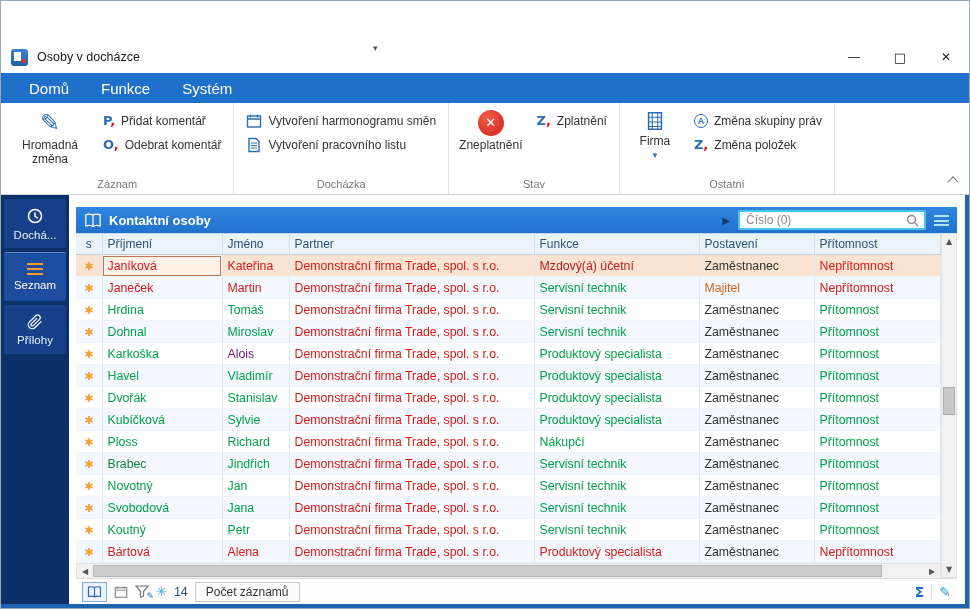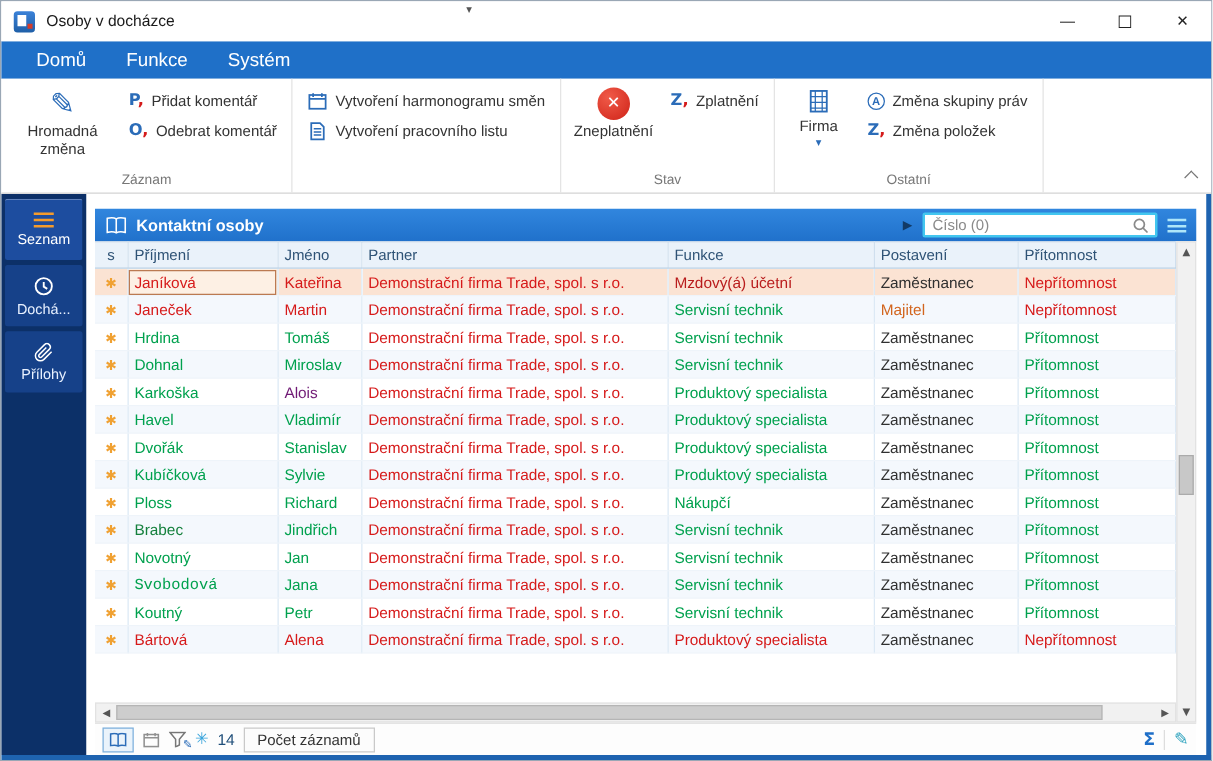--- a/index.html
+++ b/index.html
@@ -2,21 +2,21 @@
 <html><head>
 <meta charset="utf-8">
 <style>
   * { box-sizing: border-box; margin: 0; padding: 0; }
   body { font-family: "Liberation Sans", "DejaVu Sans", sans-serif; background: #fff; }
   .glyph { font-family: "DejaVu Sans", sans-serif; }
 
   .window { width: 970px; height: 609px; border: 1px solid #9AA7B5; display: flex; flex-direction: column; background: #fff; overflow: hidden; }
 
   
-  .titlebar { height: 32px; display: flex; align-items: center; padding-left: 10px; position: relative; background: #fff; flex: 0 0 auto; }
+  .titlebar { height: 32px; display: flex; align-items: center; padding-left: 10px; position: relative; background: #fff; flex: 0 0 auto; margin-top: 40px; }
   .app-icon { width: 17px; height: 17px; background: linear-gradient(#3B82D8, #1F5FA8); border-radius: 3px; position: relative; margin-right: 9px; }
   .app-icon::after { content: ""; position: absolute; left: 3px; top: 3px; width: 7px; height: 9px; background: #fff; }
   .app-icon::before { content: ""; position: absolute; right: 2px; bottom: 3px; width: 4px; height: 4px; background: #D43B2A; z-index: 1; }
   .win-title { font-size: 12.5px; color: #1A1A1A; }
   .qat { position: absolute; left: 372px; top: 2px; font-size: 9px; color: #555; }
   .win-controls { margin-left: auto; display: flex; height: 100%; }
   .win-btn { width: 46px; height: 100%; display: flex; align-items: center; justify-content: center; font-size: 12px; color: #222; }
   .win-btn.max { font-size: 13px; }
 
   
@@ -157,20 +157,21 @@
             <span class="sb-ico">
               <svg width="16" height="16" viewBox="0 0 16 16">
                   <path d="M3 1.5h7l3 3V14.5H3z" fill="none" stroke="#2B6CB8" stroke-width="1.4"></path>
                   <path d="M5 6h6M5 8.5h6M5 11h6" stroke="#2B6CB8" stroke-width="1.2" fill="none"></path>
                 </svg>
             </span>
             <span>Vytvoření pracovního listu</span>
           </div>
         </div>
       </div>
+      <div class="rg-label">Docházka</div>
     </div>
 
     <div class="rgroup">
       <div class="rg-content">
         <div class="bigbtn">
           <span class="red-circle glyph">✕</span>
           <span>Zneplatnění</span>
         </div>
         <div class="smallstack">
           <div class="smallbtn">
@@ -208,32 +209,32 @@
       <div class="rg-label">Ostatní</div>
     </div>
 
     <div class="rib-spacer"></div>
     <span class="collapse-chevron"></span>
   </div>
 
   <div class="main">
 
     <div class="sidebar">
-      <div class="side-item active">
-        <span class="hamburger orange"></span>
-        <span>Seznam</span>
-      </div>
       <div class="side-item">
         <span class="sb-ico">
           <svg width="18" height="18" viewBox="0 0 18 18">
               <circle cx="9" cy="9" r="6.5" fill="none" stroke="#fff" stroke-width="1.5"></circle>
               <path d="M9 5.5v3.8l2.8 1.8" fill="none" stroke="#fff" stroke-width="1.5"></path>
             </svg>
         </span>
         <span>Dochá...</span>
+      </div>
+      <div class="side-item active">
+        <span class="hamburger orange"></span>
+        <span>Seznam</span>
       </div>
       <div class="side-item">
         <span class="sb-ico">
           <svg width="16" height="16" viewBox="0 0 24 24">
               <path d="M21.44 11.05l-9.19 9.19a6 6 0 0 1-8.49-8.49l9.19-9.19a4 4 0 0 1 5.66 5.66l-9.2 9.19a2 2 0 0 1-2.83-2.83l8.49-8.48" fill="none" stroke="#fff" stroke-width="1.8"></path>
             </svg>
         </span>
         <span>Přílohy</span>
       </div>
     </div>
@@ -381,21 +382,21 @@
                   <td class="c-s"><span class="star">✱</span></td>
                   <td style="color: rgb(0, 161, 78);">Novotný</td>
                   <td style="color: rgb(0, 161, 78);">Jan</td>
                   <td style="color: rgb(214, 26, 26);">Demonstrační firma Trade, spol. s r.o.</td>
                   <td style="color: rgb(0, 161, 78);">Servisní technik</td>
                   <td style="color: rgb(48, 48, 48);">Zaměstnanec</td>
                   <td style="color: rgb(0, 161, 78);">Přítomnost</td>
                 </tr>
                 <tr>
                   <td class="c-s"><span class="star">✱</span></td>
-                  <td style="color: rgb(0, 161, 78); font-family: Liberation Mono, monospace;">Svobodová</td>
+                  <td style="color: rgb(0, 161, 78);">Svobodová</td>
                   <td style="color: rgb(0, 161, 78);">Jana</td>
                   <td style="color: rgb(214, 26, 26);">Demonstrační firma Trade, spol. s r.o.</td>
                   <td style="color: rgb(0, 161, 78);">Servisní technik</td>
                   <td style="color: rgb(48, 48, 48);">Zaměstnanec</td>
                   <td style="color: rgb(0, 161, 78);">Přítomnost</td>
                 </tr>
                 <tr>
                   <td class="c-s"><span class="star">✱</span></td>
                   <td style="color: rgb(0, 161, 78);">Koutný</td>
                   <td style="color: rgb(0, 161, 78);">Petr</td>

